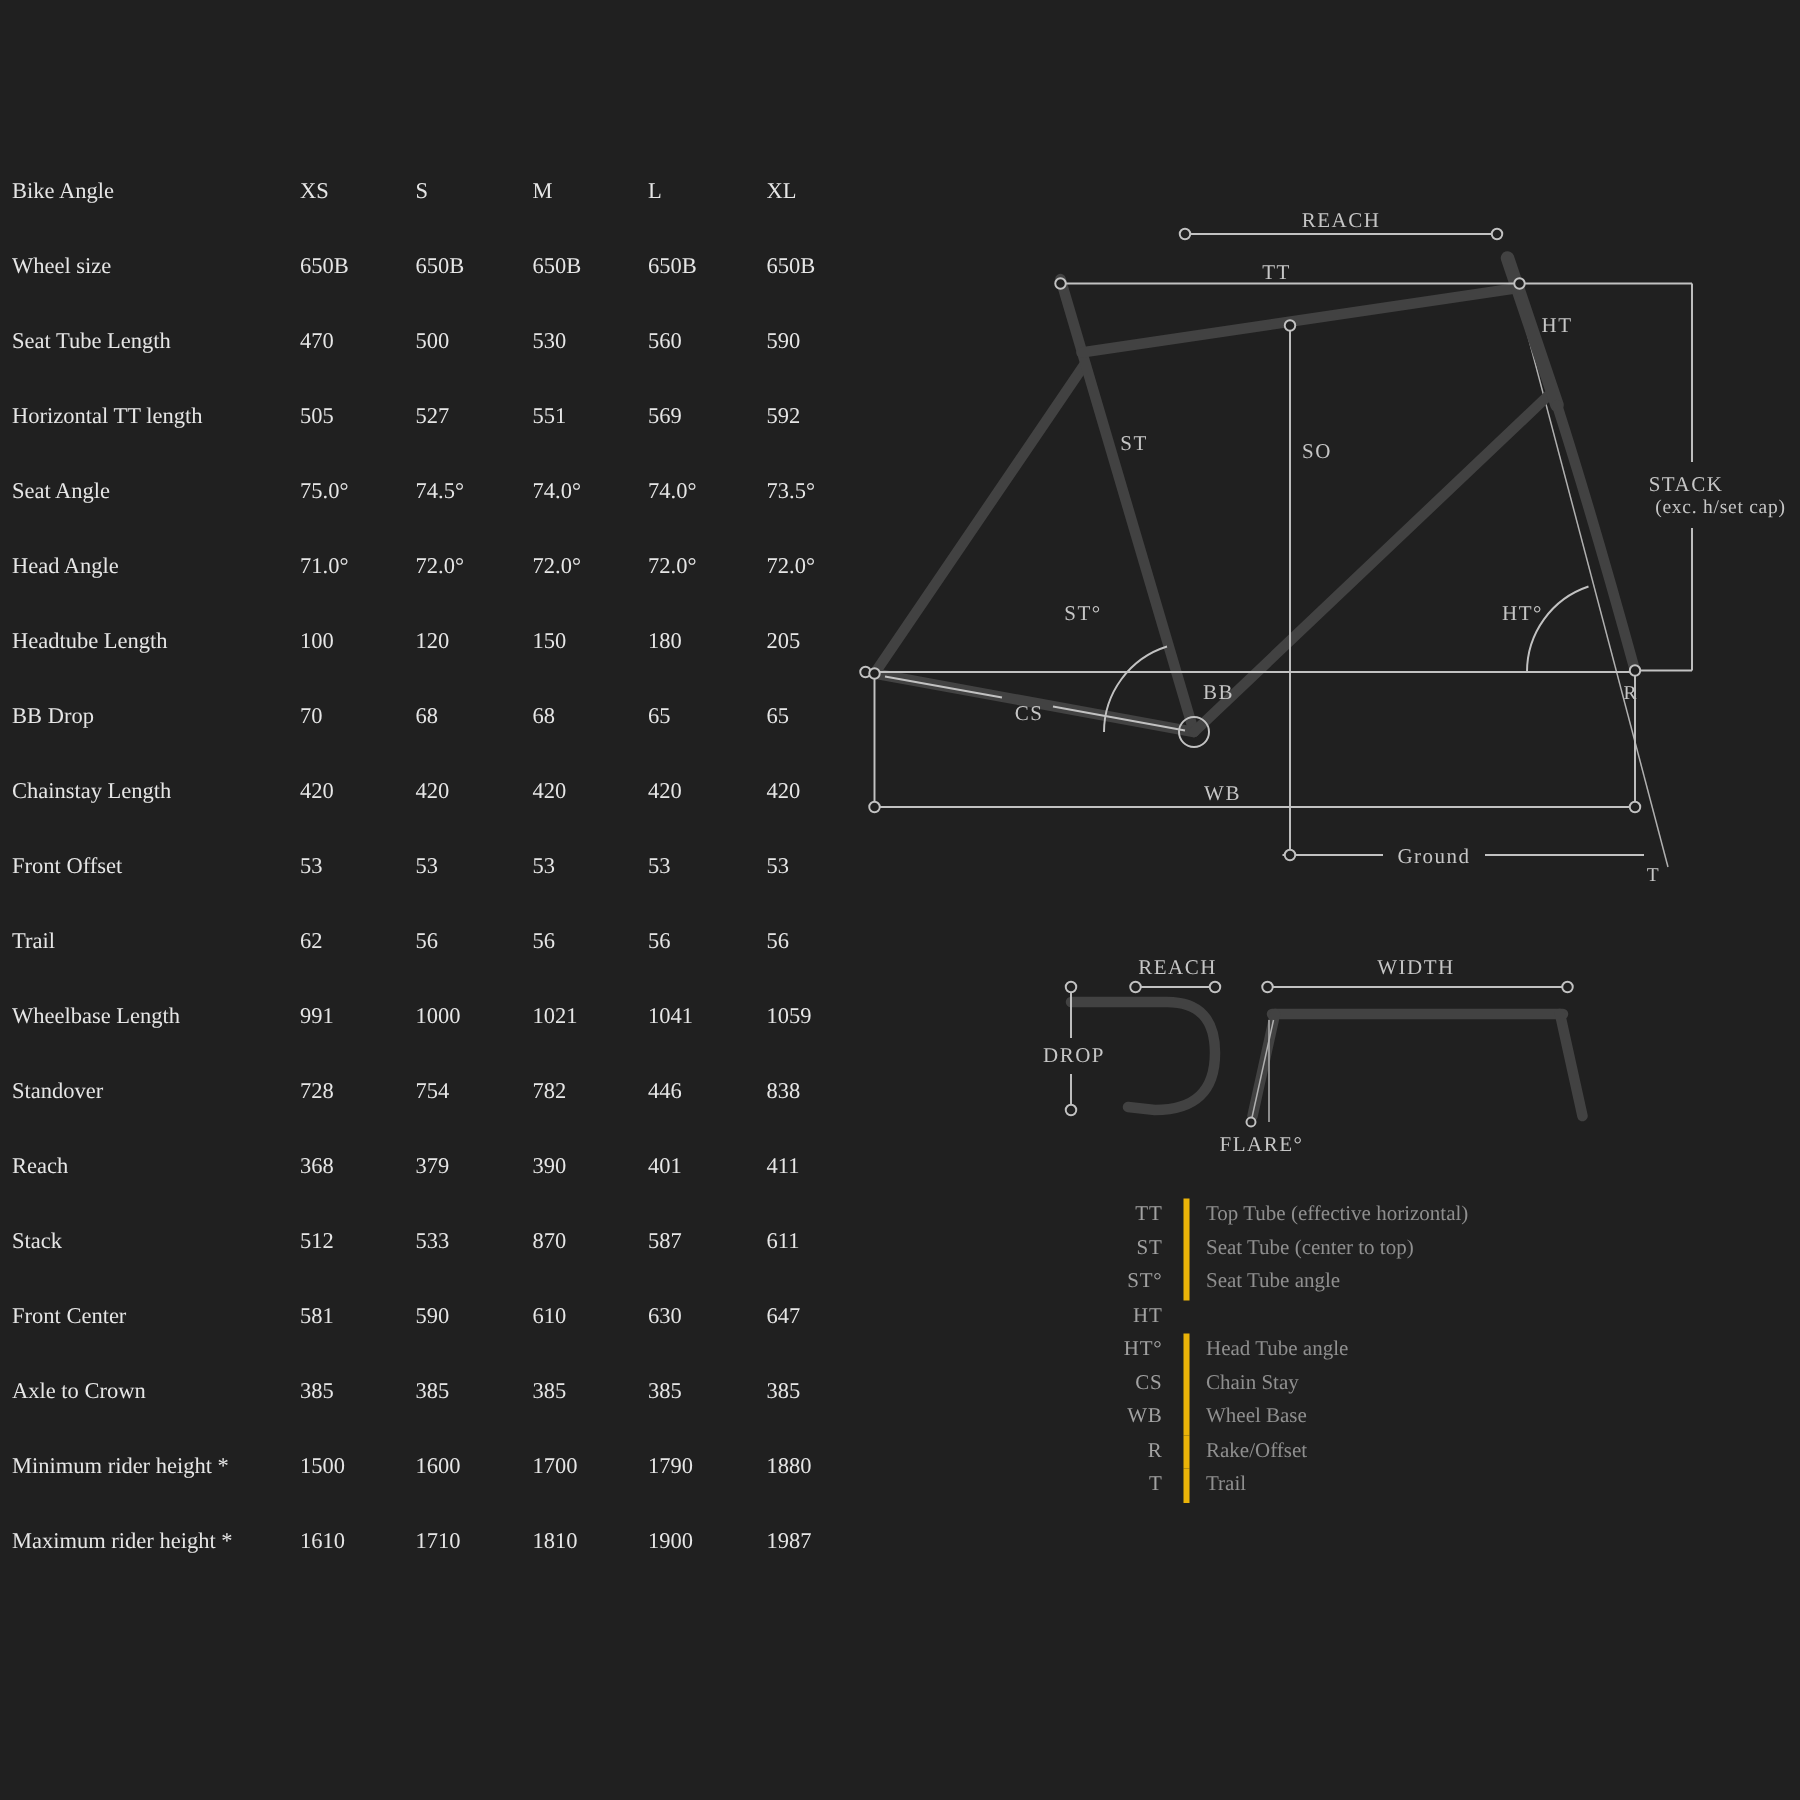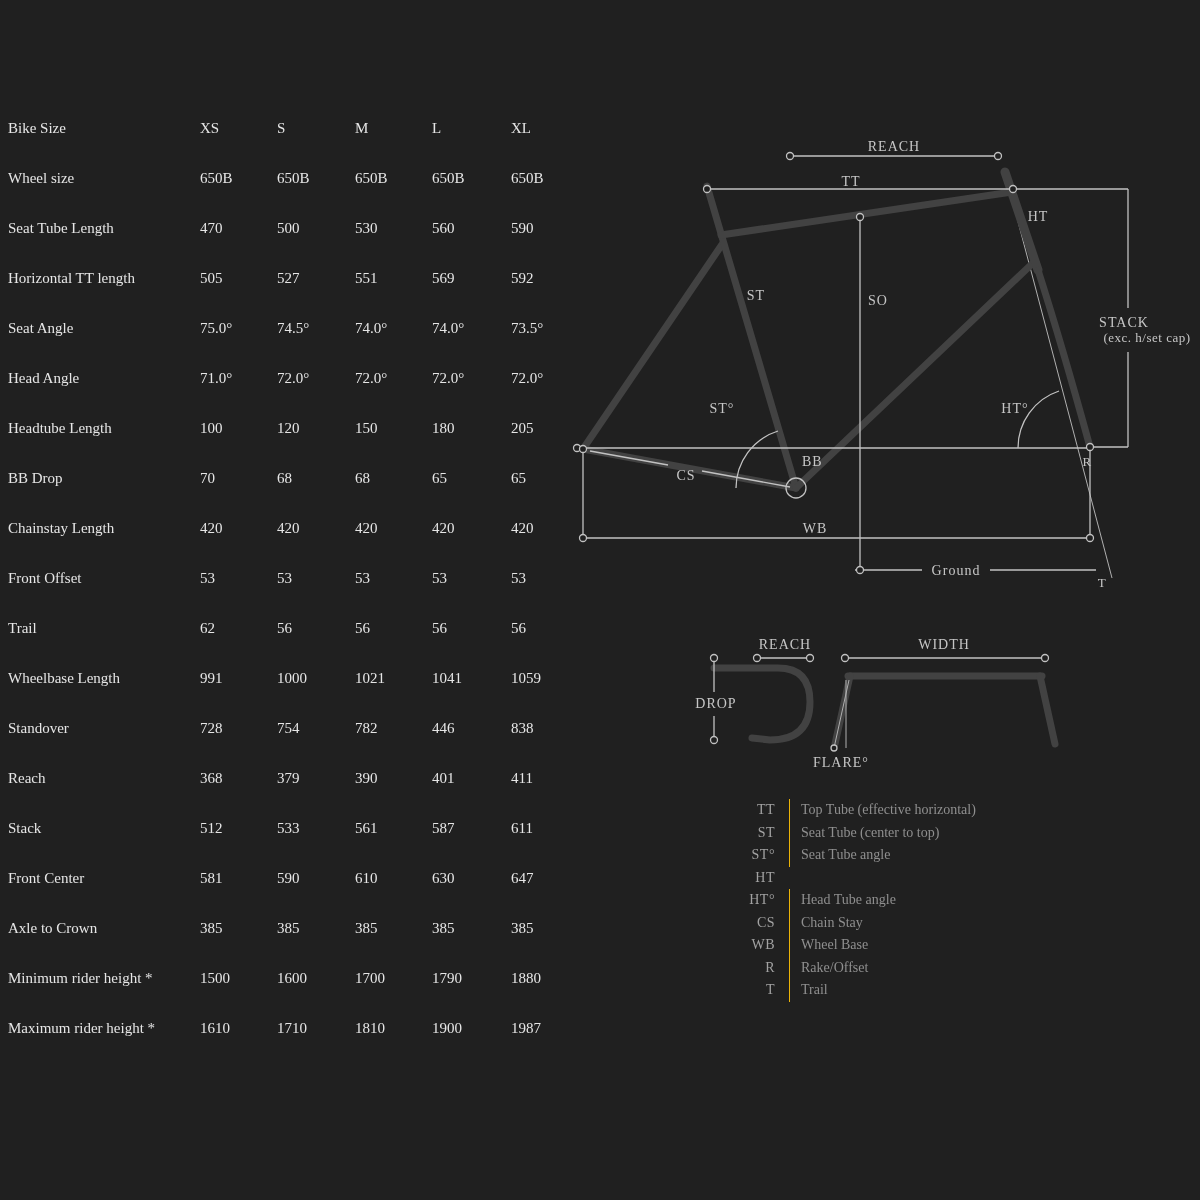--- a/index.html
+++ b/index.html
@@ -18,30 +18,30 @@
   .headtube-stroke{stroke:#424242;stroke-width:9;fill:none;stroke-linecap:round;}
   .ann{stroke:#c2c2c2;stroke-width:1.3;fill:none;}
   .ann-thin{stroke:#b0b0b0;stroke-width:1;fill:none;}
   .dot{fill:#202020;stroke:#c2c2c2;stroke-width:1.3;}
   text.dlabel{fill:#c6c6c6;font-family:"Liberation Serif","DejaVu Serif",serif;font-size:14px;letter-spacing:1px;}
   text.dsmall{fill:#c6c6c6;font-family:"Liberation Serif","DejaVu Serif",serif;font-size:13px;letter-spacing:.5px;}
   
   .legend{position:absolute;left:700px;top:799px;width:500px;}
   .legend-row{display:grid;grid-template-columns:75px 14px auto;height:22.5px;align-items:center;}
   .legend-abbr{font-size:14px;color:#a2a2a2;text-align:right;letter-spacing:.5px;}
-  .legend-desc{font-size:14px;color:#8f8f8f;border-left:1px solid #eab308;height:22.5px;line-height:22.5px;padding-left:11px;}
+  .legend-desc{font-size:14px;color:#8f8f8f;border-left:4px solid #eab308;height:22.5px;line-height:22.5px;padding-left:11px;}
 </style>
 </head>
 <body>
 
 <div class="canvas">
 
   <div class="geo-table">
     <div class="trow">
-      <div class="tlabel">Bike Size</div>
+      <div class="tlabel">Bike Angle</div>
       <div class="contents">
         
       
           <div class="tval">XS</div>
         
           <div class="tval">S</div>
         
           <div class="tval">M</div>
         
           <div class="tval">L</div>
@@ -165,21 +165,21 @@
           <div class="tval">379</div>
           <div class="tval">390</div>
           <div class="tval">401</div>
           <div class="tval">411</div>
         </div>
 
         <div class="trow">
           <div class="tlabel">Stack</div>
           <div class="tval">512</div>
           <div class="tval">533</div>
-          <div class="tval">561</div>
+          <div class="tval">870</div>
           <div class="tval">587</div>
           <div class="tval">611</div>
         </div>
 
         <div class="trow">
           <div class="tlabel">Front Center</div>
           <div class="tval">581</div>
           <div class="tval">590</div>
           <div class="tval">610</div>
           <div class="tval">630</div>

